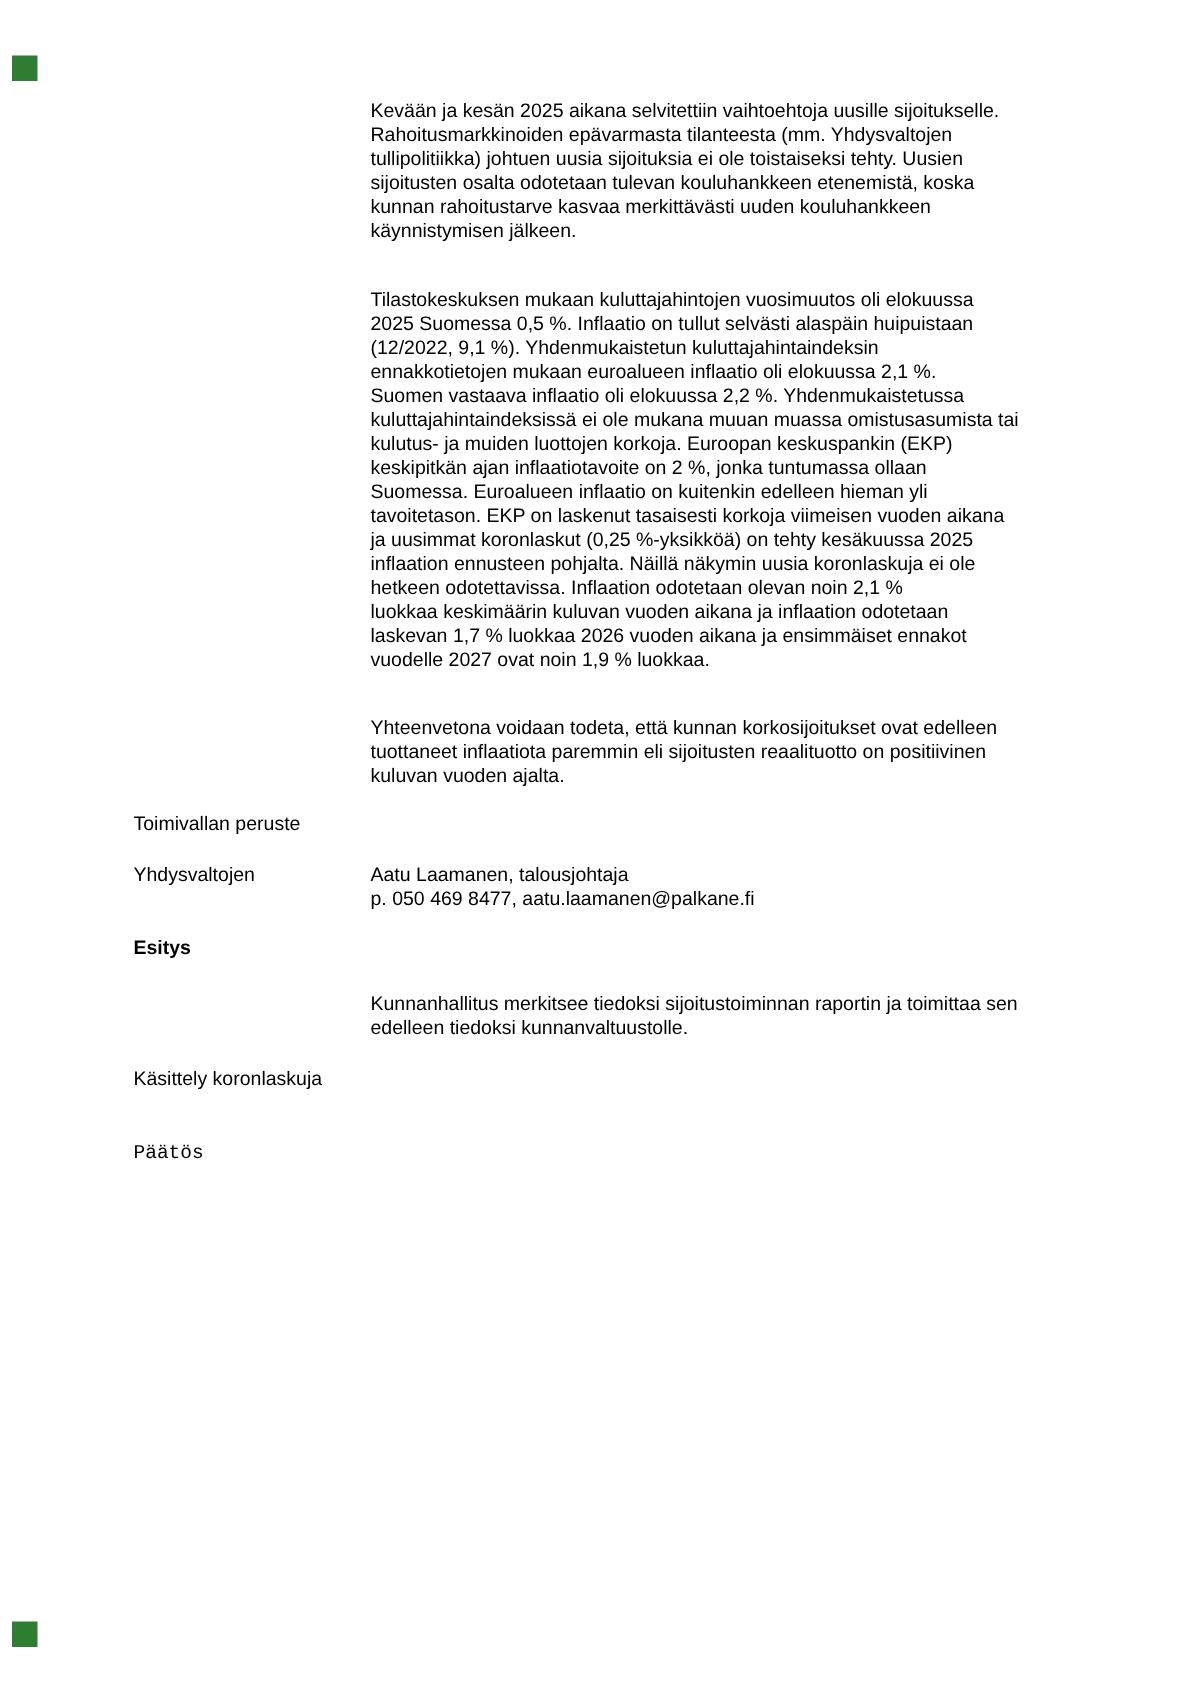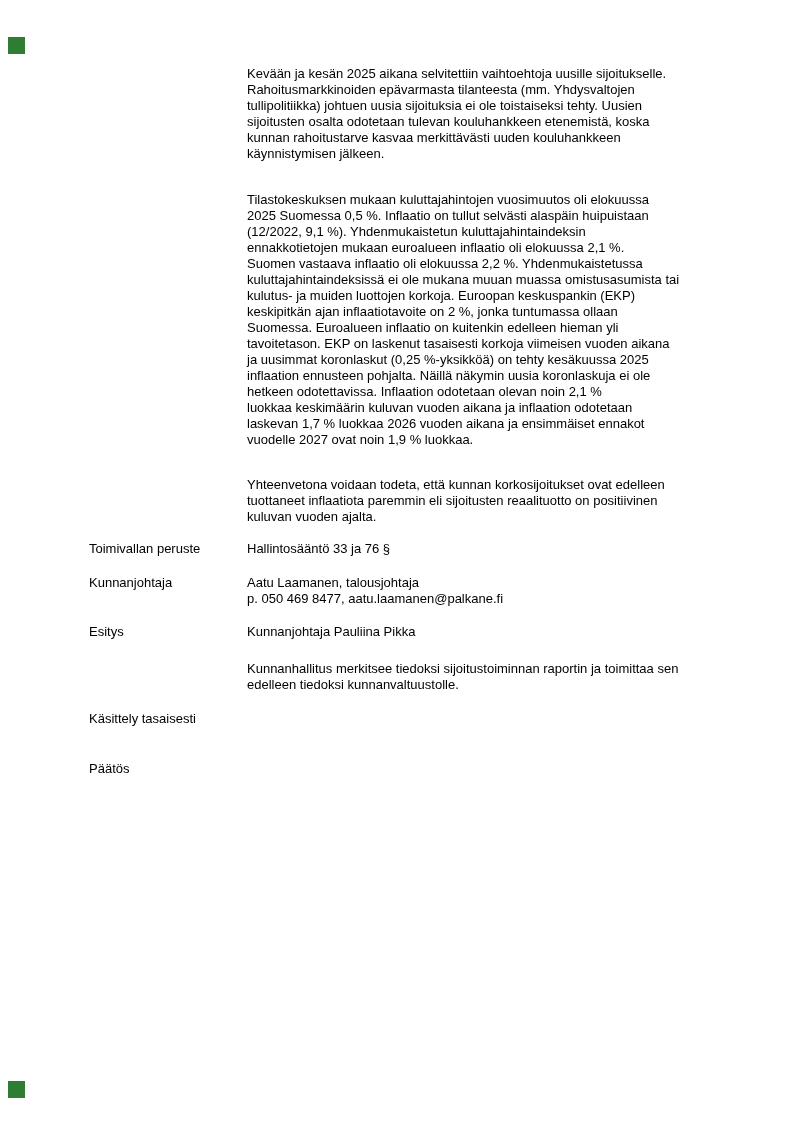--- a/index.html
+++ b/index.html
@@ -34,26 +34,26 @@
   .marker-bottom { top: 1081px; }
 
   .p1        { top: 66px; }
   .p2        { top: 192px; }
   .p3        { top: 477px; }
 
   .row1-label { top: 541px; }
   .row1-value { top: 541px; }
   .row2-label { top: 575px; }
   .row2-value { top: 575px; }
-  .row3-label { top: 624px; }
+  .row3-label { top: 624px; font-weight: bold; }
   .row3-value { top: 624px; }
   .row4-value { top: 661px; }
   .row5-label { top: 711px; }
   .row5-value { top: 711px; }
-  .row6-label { top: 761px; }
+  .row6-label { top: 761px; font-family: Liberation Mono, monospace; }
   .row6-value { top: 761px; }
 </style>
 </head>
 <body>
 
 <div class="page">
 
   <div class="marker marker-top" style="background-color: rgb(46, 125, 50);"></div>
 
   <div class="abs body-col p1">Kevään ja kesän 2025 aikana selvitettiin vaihtoehtoja uusille sijoitukselle.
@@ -78,31 +78,29 @@
 hetkeen odotettavissa. Inflaation odotetaan olevan noin 2,1 %
 luokkaa keskimäärin kuluvan vuoden aikana ja inflaation odotetaan
 laskevan 1,7 % luokkaa 2026 vuoden aikana ja ensimmäiset ennakot
 vuodelle 2027 ovat noin 1,9 % luokkaa.</div>
 
   <div class="abs body-col p3">Yhteenvetona voidaan todeta, että kunnan korkosijoitukset ovat edelleen
 tuottaneet inflaatiota paremmin eli sijoitusten reaalituotto on positiivinen
 kuluvan vuoden ajalta.</div>
 
   <div class="abs label-col row1-label">Toimivallan peruste</div>
-  <div class="abs body-col row1-value">Hallintosääntö 33 ja 76 §</div>
 
-  <div class="abs label-col row2-label">Kunnanjohtaja</div>
+  <div class="abs label-col row2-label">Yhdysvaltojen</div>
   <div class="abs body-col row2-value">Aatu Laamanen, talousjohtaja
 p. 050 469 8477, aatu.laamanen@palkane.fi</div>
 
   <div class="abs label-col row3-label">Esitys</div>
-  <div class="abs body-col row3-value">Kunnanjohtaja Pauliina Pikka</div>
 
   <div class="abs body-col row4-value">Kunnanhallitus merkitsee tiedoksi sijoitustoiminnan raportin ja toimittaa sen
 edelleen tiedoksi kunnanvaltuustolle.</div>
 
-  <div class="abs label-col row5-label">Käsittely tasaisesti</div>
+  <div class="abs label-col row5-label">Käsittely koronlaskuja</div>
 
   <div class="abs label-col row6-label">Päätös</div>
 
   <div class="marker marker-bottom" style="background-color: rgb(46, 125, 50);"></div>
 
 </div>
 
 </body></html>

